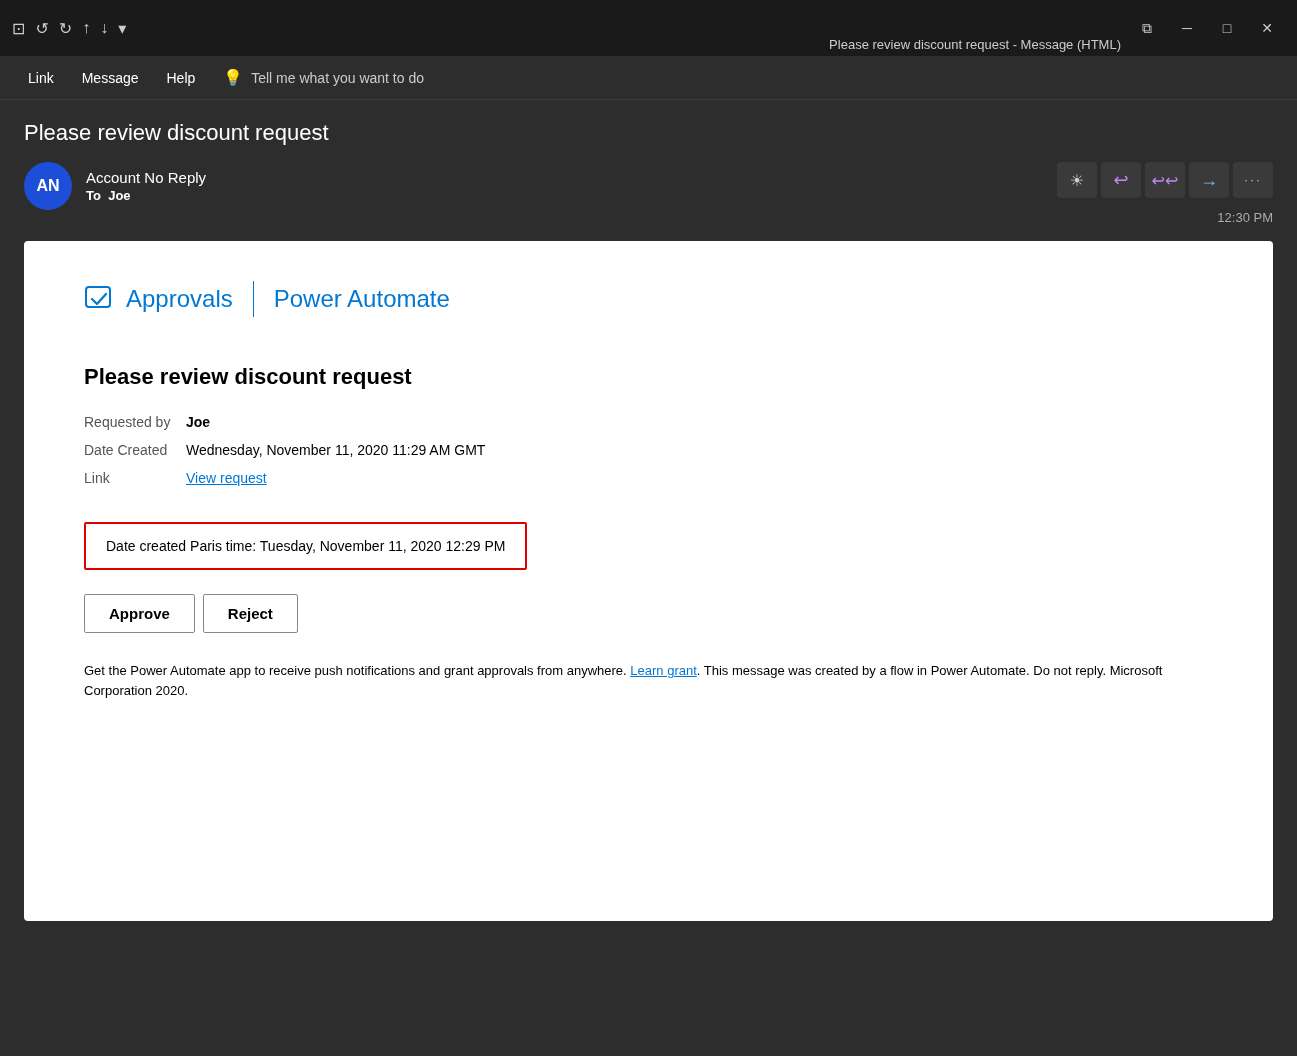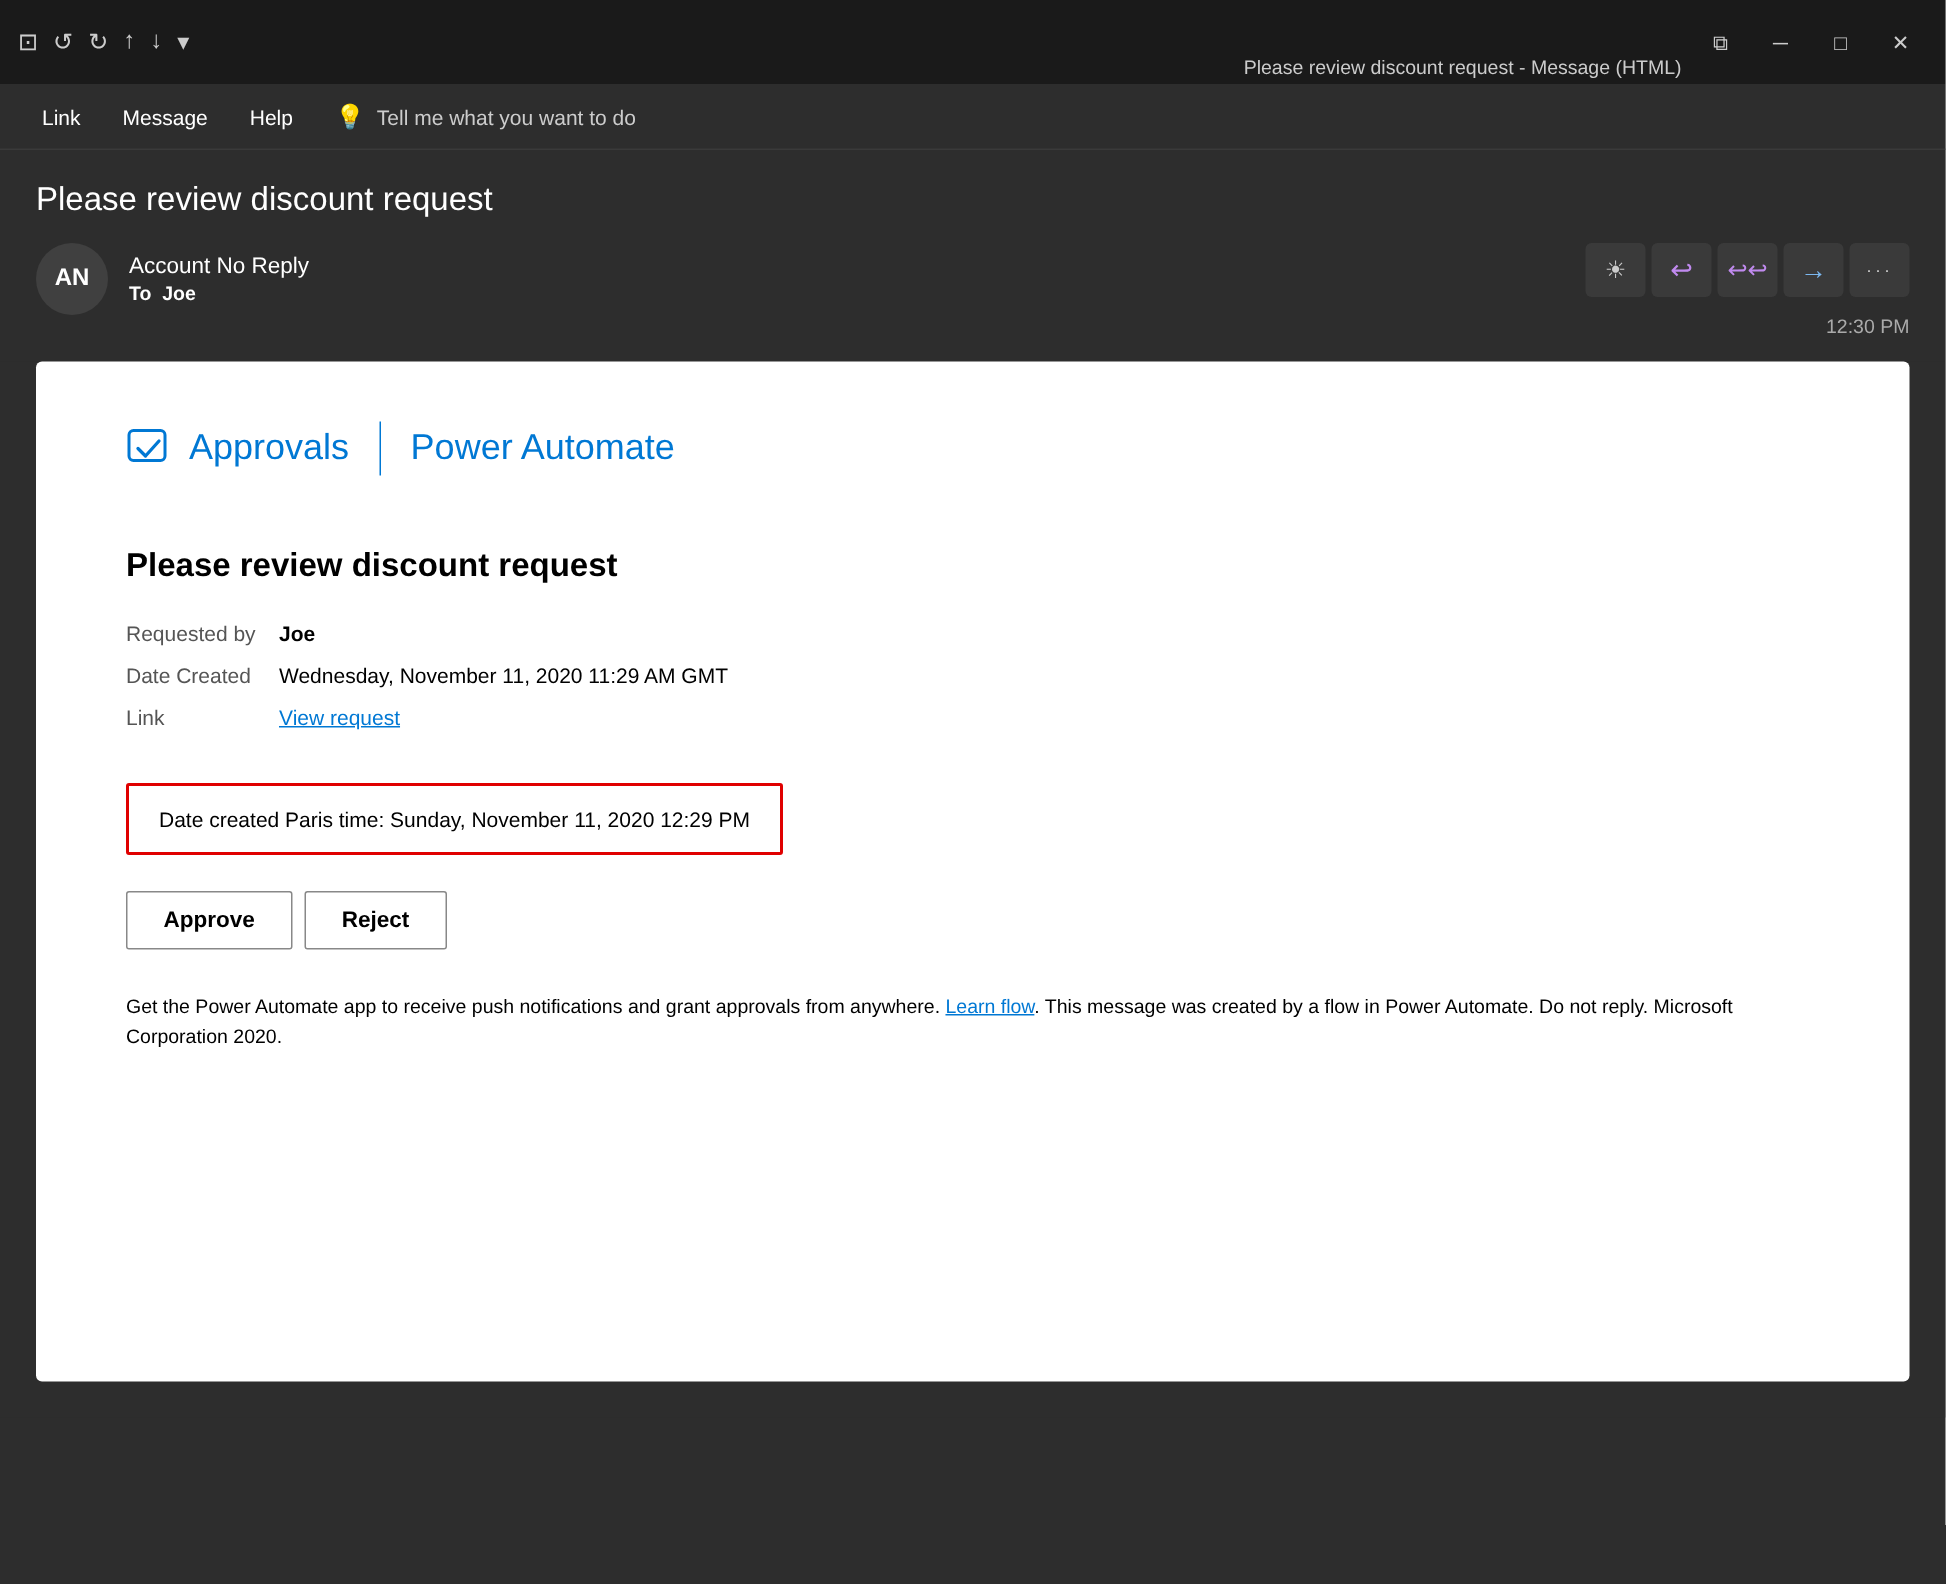--- a/index.html
+++ b/index.html
@@ -101,21 +101,21 @@
     }
     .email-sender-info {
       display: flex;
       align-items: center;
       gap: 14px;
     }
     .avatar {
       width: 48px;
       height: 48px;
       border-radius: 50%;
-      background: #404040;
+      background: #1d4ed8;
       display: flex;
       align-items: center;
       justify-content: center;
       color: #fff;
       font-size: 16px;
       font-weight: bold;
       flex-shrink: 0;
     }
     .sender-details {}
     .sender-name {
@@ -370,27 +370,27 @@
       <span class="info-value">Wednesday, November 11, 2020 11:29 AM GMT</span>
     </div>
 
     
     <div class="info-row">
       <span class="info-label">Link</span>
       <a class="info-link" href="#">View request</a>
     </div>
 
     
-    <div class="highlighted-box">Date created Paris time: Sunday, November 11, 2020 12:29 PM</div>
+    <div class="highlighted-box">Date created Paris time: Tuesday, November 11, 2020 12:29 PM</div>
 
     
     <div class="action-buttons-row">
       <button class="email-action-button">Approve</button>
       <button class="email-action-button">Reject</button>
     </div>
 
     
     <div class="footer-text">
-      <span>Get the Power Automate app to receive push notifications and grant approvals from anywhere. </span><a class="footer-link" href="#">Learn flow</a><span>. This message was created by a flow in Power Automate. Do not reply. Microsoft Corporation 2020.</span>
+      <span>Get the Power Automate app to receive push notifications and grant approvals from anywhere. </span><a class="footer-link" href="#">Learn grant</a><span>. This message was created by a flow in Power Automate. Do not reply. Microsoft Corporation 2020.</span>
     </div>
 
   </div>
 </div>
 
 </body></html>

